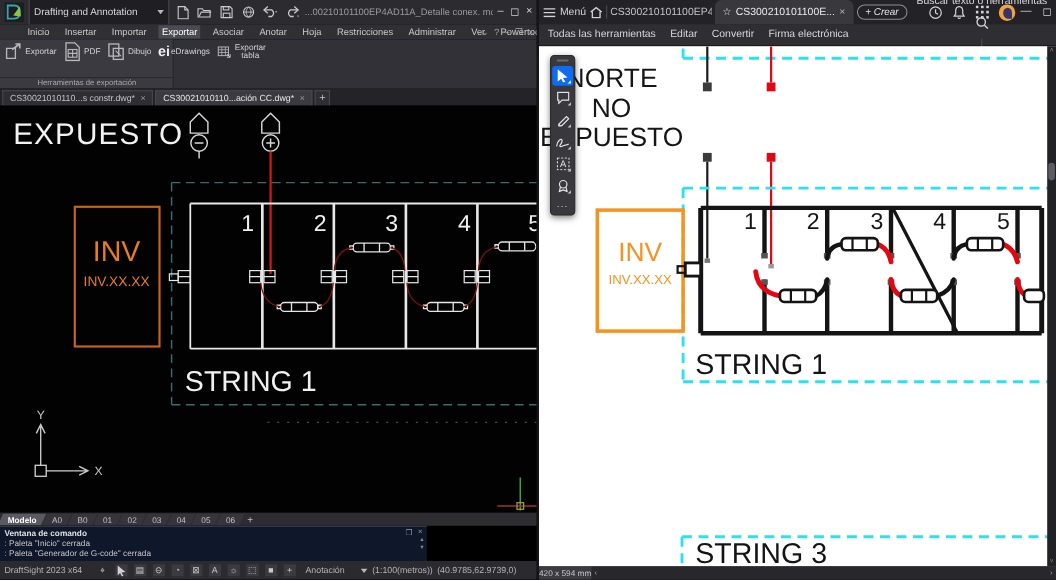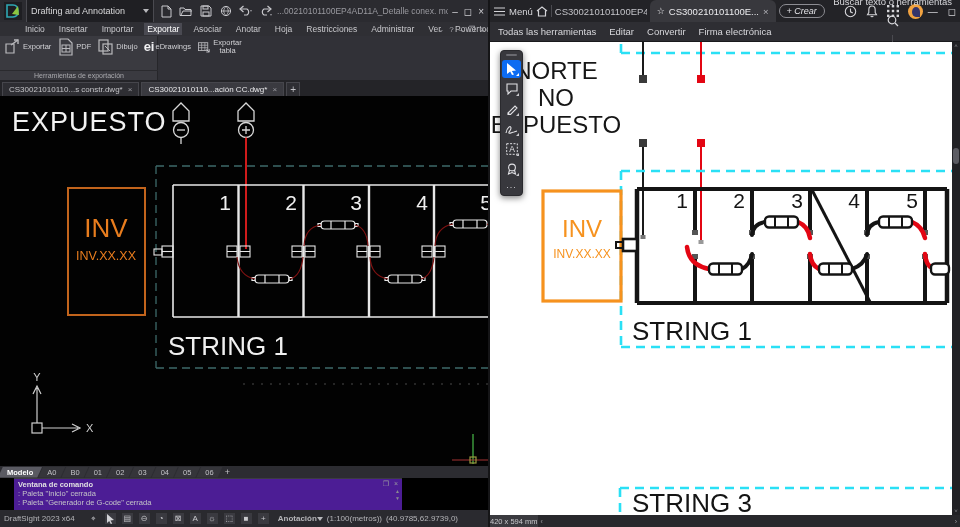--- a/index.html
+++ b/index.html
@@ -38,32 +38,32 @@
   .dtab .x { font-size:8px; color:#9a9aa0; }
   .dtab-plus { width:14px; height:14px; background:#2e2e33; border:1px solid #46464c; border-bottom:none; color:#c3c3c7; font-size:10px; display:flex; align-items:center; justify-content:center; }
 
   .ds-canvas { position:absolute; left:0; top:96px; width:488px; height:370px; background:#020202; overflow:hidden; }
 
   .ds-sheettabs { position:absolute; left:0; top:466px; width:488px; height:12px; background:#2c2c31; display:flex; align-items:center; padding-left:2px; }
   .stab { font-size:7.5px; color:#c2c2c6; background:#35353a; padding:1px 9px; margin-left:-4px; clip-path:polygon(5px 0,100% 0,calc(100% - 5px) 100%,0 100%); }
   .stab.active { background:#5a5a62; color:#fff; font-weight:bold; }
   .stab-plus { font-size:9px; color:#c2c2c6; margin-left:2px; }
 
-  .ds-cmd { position:absolute; left:14px; top:478px; width:388px; height:32px; background:#4c1d95; border-top:1px solid #3c3c42; }
+  .ds-cmd { position:absolute; left:0; top:478px; width:388px; height:32px; background:#0f172a; border-top:1px solid #3c3c42; }
   .cmd-head { height:9px; display:flex; align-items:center; justify-content:space-between; padding:1px 4px 0 4px; }
   .cmd-head .t { color:#e0e0e2; font-size:7.5px; font-weight:bold; }
   .cmd-head .ic { color:#9a9aa0; font-size:7px; display:flex; gap:5px; }
   .cmd-lines { position:relative; color:#c4c4c8; font-size:7.5px; line-height:1.25; padding:1px 4px; }
   .cmd-scroll { position:absolute; right:2px; top:0; display:flex; flex-direction:column; gap:1px; color:#8a8a90; font-size:5px; }
 
   .ds-status { position:absolute; left:0; top:510px; width:488px; height:17px; background:#2a2a2f; display:flex; align-items:center; gap:4px; padding:0 4px; color:#b4b4b8; font-size:8px; white-space:nowrap; }
   .st-app { margin-right:8px; }
   .st-ic { width:13px; height:13px; background:#3a3a40; border:1px solid #2a2a2e; color:#c9c9cd; font-size:8px; display:flex; align-items:center; justify-content:center; }
   .st-ic.plain { background:transparent; border:none; }
-  .st-anno { display:flex; align-items:center; gap:0; margin-left:4px;font-weight:bold; }
+  .st-anno { display:flex; align-items:center; gap:15px; margin-left:4px; }
 
   
   #ac { position:absolute; left:488px; top:0; width:472px; height:527px; background:#1d1d21; border-left:2px solid #151517; }
   .ac-titlebar { position:absolute; left:0; top:0; width:100%; height:22px; background:#232327; display:flex; align-items:center; padding:0 4px; gap:3px; color:#d4d4d8; font-size:9.5px; }
   .ac-menu { display:flex; align-items:center; gap:4px; }
   .ac-divider { width:1px; height:12px; background:#4a4a50; }
   .ac-tab1 { max-width:92px; overflow:hidden; white-space:nowrap; color:#c3c3c8; }
   .ac-tab-active { height:22px; background:#38383d; border-radius:6px 6px 0 0; display:flex; align-items:center; gap:4px; padding:0 7px; color:#ececef; }
   .ac-tab-active .star { font-size:9px; }
   .ac-tab-active .x { color:#b4b4ba; }

